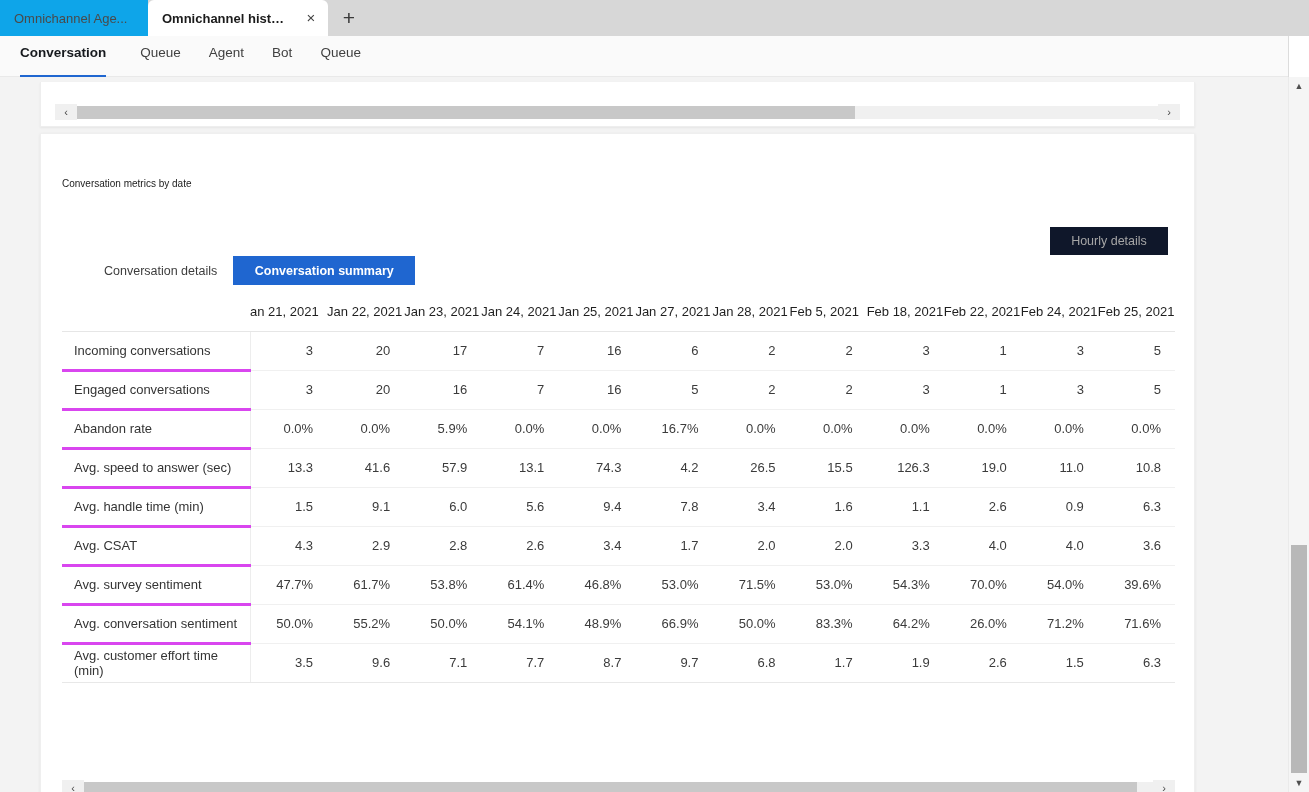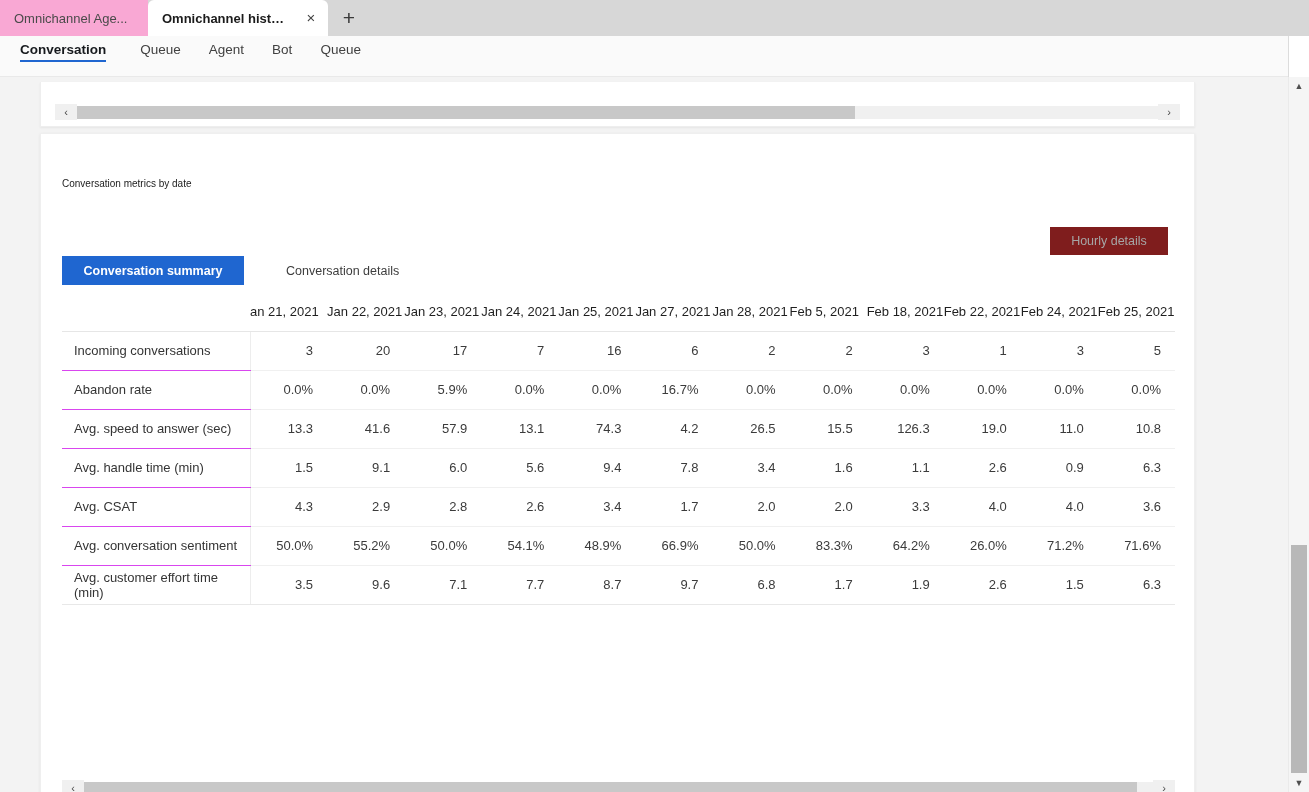--- a/index.html
+++ b/index.html
@@ -15,21 +15,21 @@
   .tabstrip {
     position: absolute; left: 0; top: 0; width: 1309px; height: 36px;
     background: #d7d7d7;
     display: flex; align-items: flex-end;
   }
   .tab {
     height: 36px; display: flex; align-items: center;
     padding: 0 14px; font-size: 13px; color: #4a4a4a;
     max-width: 200px; white-space: nowrap; overflow: hidden;
   }
-  .tab.inactive { background: #f9a8d4; }
+  .tab.inactive { background: #0ea5e9; }
   .tab.active {
     background: #ffffff; color: #1b1b1b; font-weight: 600;
     border-top-left-radius: 6px; border-top-right-radius: 6px;
     padding-right: 8px;
   }
   .tab-title { overflow: hidden; text-overflow: ellipsis; white-space: nowrap; }
   .tab-close {
     margin-left: 12px; width: 18px; height: 18px; line-height: 18px;
     text-align: center; font-size: 15px; color: #444; border-radius: 3px;
     font-weight: 400; flex: 0 0 auto;
@@ -40,22 +40,22 @@
     font-size: 21px; color: #3a3a3a; font-weight: 300;
   }
 
   
   .apphead {
     position: absolute; left: 0; top: 36px; width: 1288px; height: 41px;
     background: #fafafa; border-bottom: 1px solid #e9e9e9;
   }
   .navtabs { position: absolute; left: 20px; top: 0; display: flex; height: 41px; }
   .navtab {
-    position: relative; padding: 9px 14px; height: 26px;
-    display: flex; align-items: center; font-size: 13.5px; color: #414141;
+    position: relative; padding: 9px 14px; height: 41px;
+    display: flex; font-size: 13.5px; color: #414141;
   }
   .navtab.first { padding-left: 0; margin-right: 6px; }
   .navtab.sel { color: #16191d; font-weight: 600; }
   .navtab.sel::after {
     content: ""; position: absolute; left: 0; right: 14px; bottom: 0;
     height: 2.5px; background: #1f66d0;
   }
   .navtab.sel.first::after { left: 0; right: 14px; }
   .refresh {
     position: absolute; right: 12px; top: 3px; text-align: right;
@@ -91,21 +91,21 @@
     position: absolute; left: 40px; top: 56px; width: 1155px; height: 715px;
     background: #ffffff; border: 1px solid #efefef;
     box-shadow: 0 1px 3px rgba(0,0,0,.07);
   }
   .card-title {
     position: absolute; left: 21px; top: 44px;
     font-size: 10px; color: #1b1b1b;
   }
   .hourly-btn {
     position: absolute; right: 26px; top: 93px;
-    width: 118px; height: 28px; background: #7f1d1d;
+    width: 118px; height: 28px; background: #0f172a;
     border: none; color: #a6a6a6; font-size: 12.5px;
     font-family: "Liberation Sans", sans-serif;
     display: flex; align-items: center; justify-content: center;
   }
   .pivots { position: absolute; left: 21px; top: 122px; display: flex; align-items: center; }
   .pivot {
     height: 29px; display: flex; align-items: center; justify-content: center;
     font-size: 12.5px; padding: 0 16px;
   }
   .pivot.on { background: #1f66d0; color: #ffffff; font-weight: 700; width: 182px; }
@@ -119,21 +119,21 @@
     padding: 0; height: 39px; vertical-align: middle;
   }
   table.grid th.hdr-label { width: 188px; border-bottom: 1px solid #e6e6e6; }
   table.grid th.hdr-date {
     text-align: right; padding-right: 14px;
     border-bottom: 1px solid #e6e6e6; color: #1f1f1f;
     white-space: nowrap; overflow: hidden;
   }
   table.grid td.rowlabel {
     padding-left: 12px; text-align: left; color: #343434;
-    border-bottom: 1px solid #d946ef; border-right: 1px solid #ededed;
+    border-bottom: 3px solid #d946ef; border-right: 1px solid #ededed;
   }
   table.grid td.val {
     text-align: right; padding-right: 14px; color: #3b3b3b;
     border-bottom: 1px solid #f0f0f0;
   }
   table.grid tr.last td { border-bottom: 1px solid #e8e8e8; }
 
   
   .card-hscroll { position: absolute; left: 21px; top: 646px; width: 1113px; }
 
@@ -204,22 +204,22 @@
     </div>
   </div>
 
   <div class="card">
 
     <div class="card-title">Conversation metrics by date</div>
 
     <div class="hourly-btn">Hourly details</div>
 
     <div class="pivots">
+      <div class="pivot off">Conversation details</div>
       <div class="pivot on">Conversation summary</div>
-      <div class="pivot off">Conversation details</div>
     </div>
 
     <div class="tbl-wrap">
       <table class="grid">
         <colgroup id="cg">
             <col style="width: 188px;">
             <col style="width: 77.0833px;">
             <col style="width: 77.0833px;">
             <col style="width: 77.0833px;">
             <col style="width: 77.0833px;">
@@ -259,20 +259,35 @@
               <td class="val">16</td>
               <td class="val">6</td>
               <td class="val">2</td>
               <td class="val">2</td>
               <td class="val">3</td>
               <td class="val">1</td>
               <td class="val">3</td>
               <td class="val">5</td>
             </tr>
             <tr>
+              <td class="rowlabel">Engaged conversations</td>
+              <td class="val">3</td>
+              <td class="val">20</td>
+              <td class="val">16</td>
+              <td class="val">7</td>
+              <td class="val">16</td>
+              <td class="val">5</td>
+              <td class="val">2</td>
+              <td class="val">2</td>
+              <td class="val">3</td>
+              <td class="val">1</td>
+              <td class="val">3</td>
+              <td class="val">5</td>
+            </tr>
+            <tr>
               <td class="rowlabel">Abandon rate</td>
               <td class="val">0.0%</td>
               <td class="val">0.0%</td>
               <td class="val">5.9%</td>
               <td class="val">0.0%</td>
               <td class="val">0.0%</td>
               <td class="val">16.7%</td>
               <td class="val">0.0%</td>
               <td class="val">0.0%</td>
               <td class="val">0.0%</td>
@@ -317,20 +332,35 @@
               <td class="val">2.8</td>
               <td class="val">2.6</td>
               <td class="val">3.4</td>
               <td class="val">1.7</td>
               <td class="val">2.0</td>
               <td class="val">2.0</td>
               <td class="val">3.3</td>
               <td class="val">4.0</td>
               <td class="val">4.0</td>
               <td class="val">3.6</td>
+            </tr>
+            <tr>
+              <td class="rowlabel">Avg. survey sentiment</td>
+              <td class="val">47.7%</td>
+              <td class="val">61.7%</td>
+              <td class="val">53.8%</td>
+              <td class="val">61.4%</td>
+              <td class="val">46.8%</td>
+              <td class="val">53.0%</td>
+              <td class="val">71.5%</td>
+              <td class="val">53.0%</td>
+              <td class="val">54.3%</td>
+              <td class="val">70.0%</td>
+              <td class="val">54.0%</td>
+              <td class="val">39.6%</td>
             </tr>
             <tr>
               <td class="rowlabel">Avg. conversation sentiment</td>
               <td class="val">50.0%</td>
               <td class="val">55.2%</td>
               <td class="val">50.0%</td>
               <td class="val">54.1%</td>
               <td class="val">48.9%</td>
               <td class="val">66.9%</td>
               <td class="val">50.0%</td>

